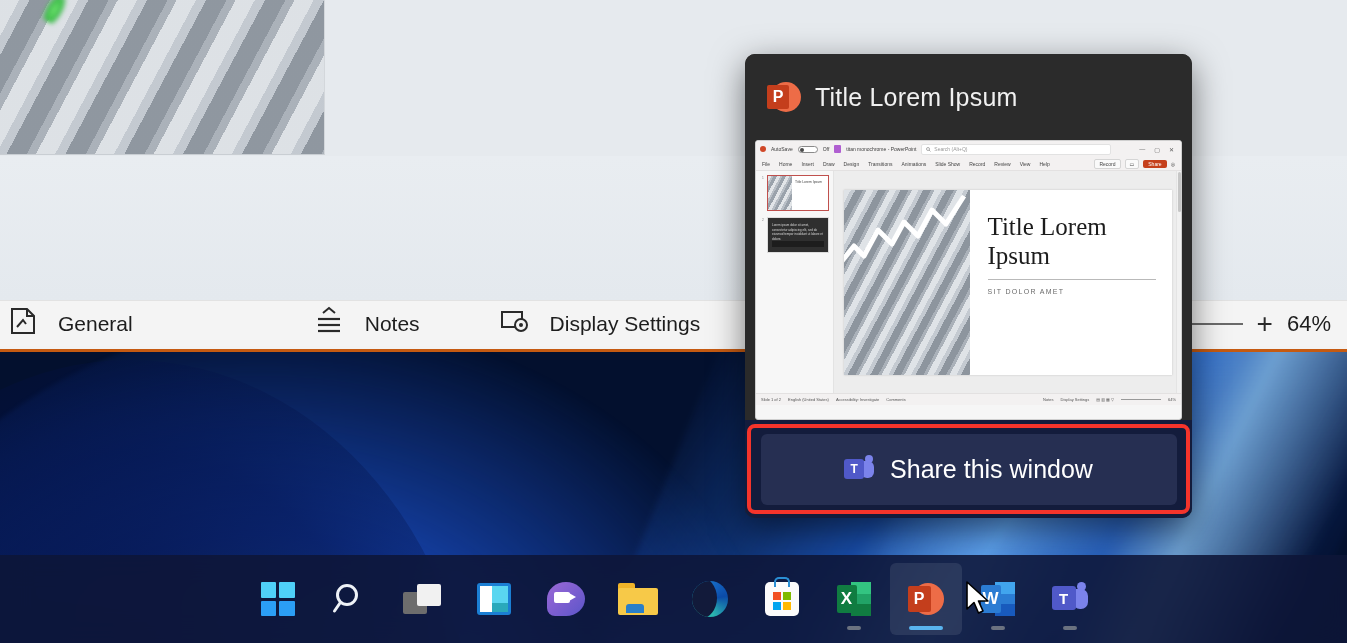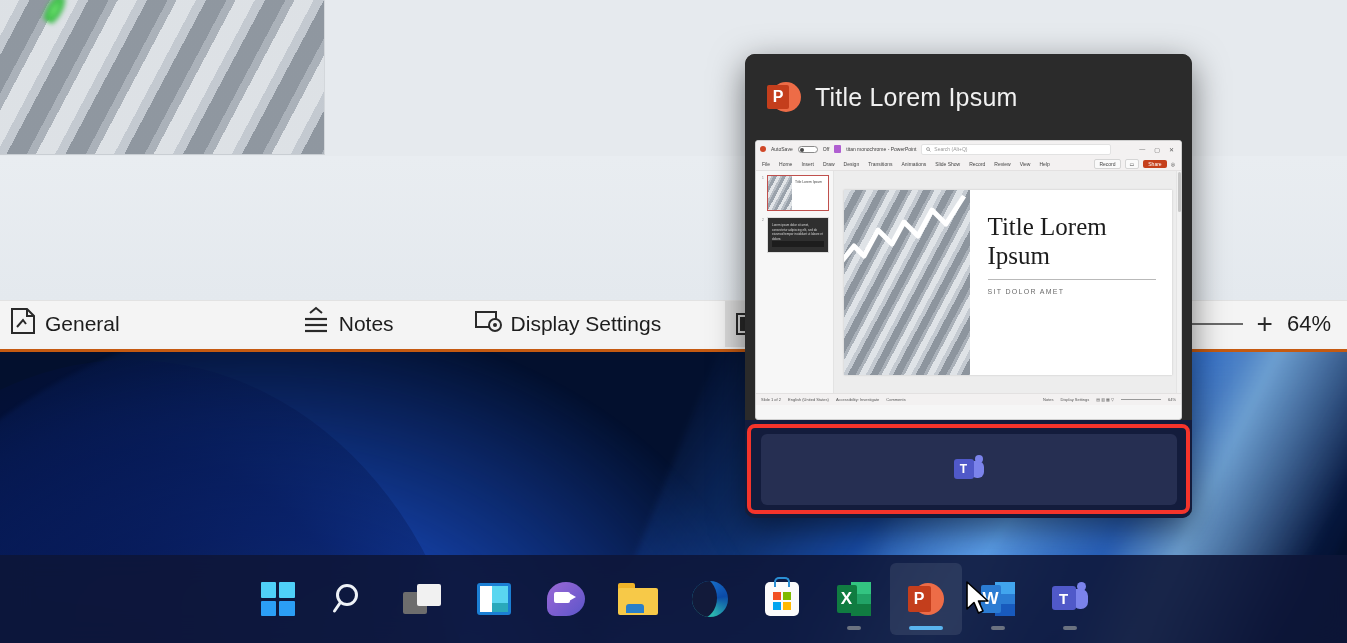--- a/index.html
+++ b/index.html
@@ -85,21 +85,21 @@
   }
 
   
   #pp-statusbar {
     position: absolute; left: 0; bottom: 3px; height: 46px; width: 1347px;
     background: #f4f4f4;
     display: flex; align-items: center;
     font-size: 21px; color: #1d1d1d;
     border-top: 1px solid #e2e2e2;
   }
-  .sb-item { display: flex; align-items: center; gap: 9px; padding: 0 16px; height: 46px; white-space: nowrap; }
+  .sb-item { display: flex; align-items: center; gap: 22px; padding: 0 16px; height: 46px; white-space: nowrap; }
   .sb-item.pad-l { padding-left: 10px; }
   .sb-view-btn { width: 50px; height: 46px; display:flex; align-items:center; justify-content:center; }
   .sb-view-btn.active { background: #dcdcdc; }
   #sb-zoomline { width: 152px; height: 2px; background: #6a6a6a; }
   #sb-plus { font-size: 28px; color: #2a2a2a; padding: 0 14px; line-height: 1; }
   #sb-pct { font-size: 22px; color: #1d1d1d; padding-right: 16px; }
 
   .ic { display:inline-block; }
 
   
@@ -500,20 +500,21 @@
     </div>
   </div>
 
   <div id="share-block">
     <div id="share-button">
       <span class="teams-icon">
         <span class="tj"></span>
         <span class="tdot"></span>
         <span class="tbox">T</span>
       </span>
+      <span>Share this window</span>
     </div>
     <div id="share-outline"></div>
   </div>
 </div>
 
 <div id="taskbar">
 
   <div class="tb-btn">
     <span class="ic-start">
       <i style="background:#4fd0f8"></i>

